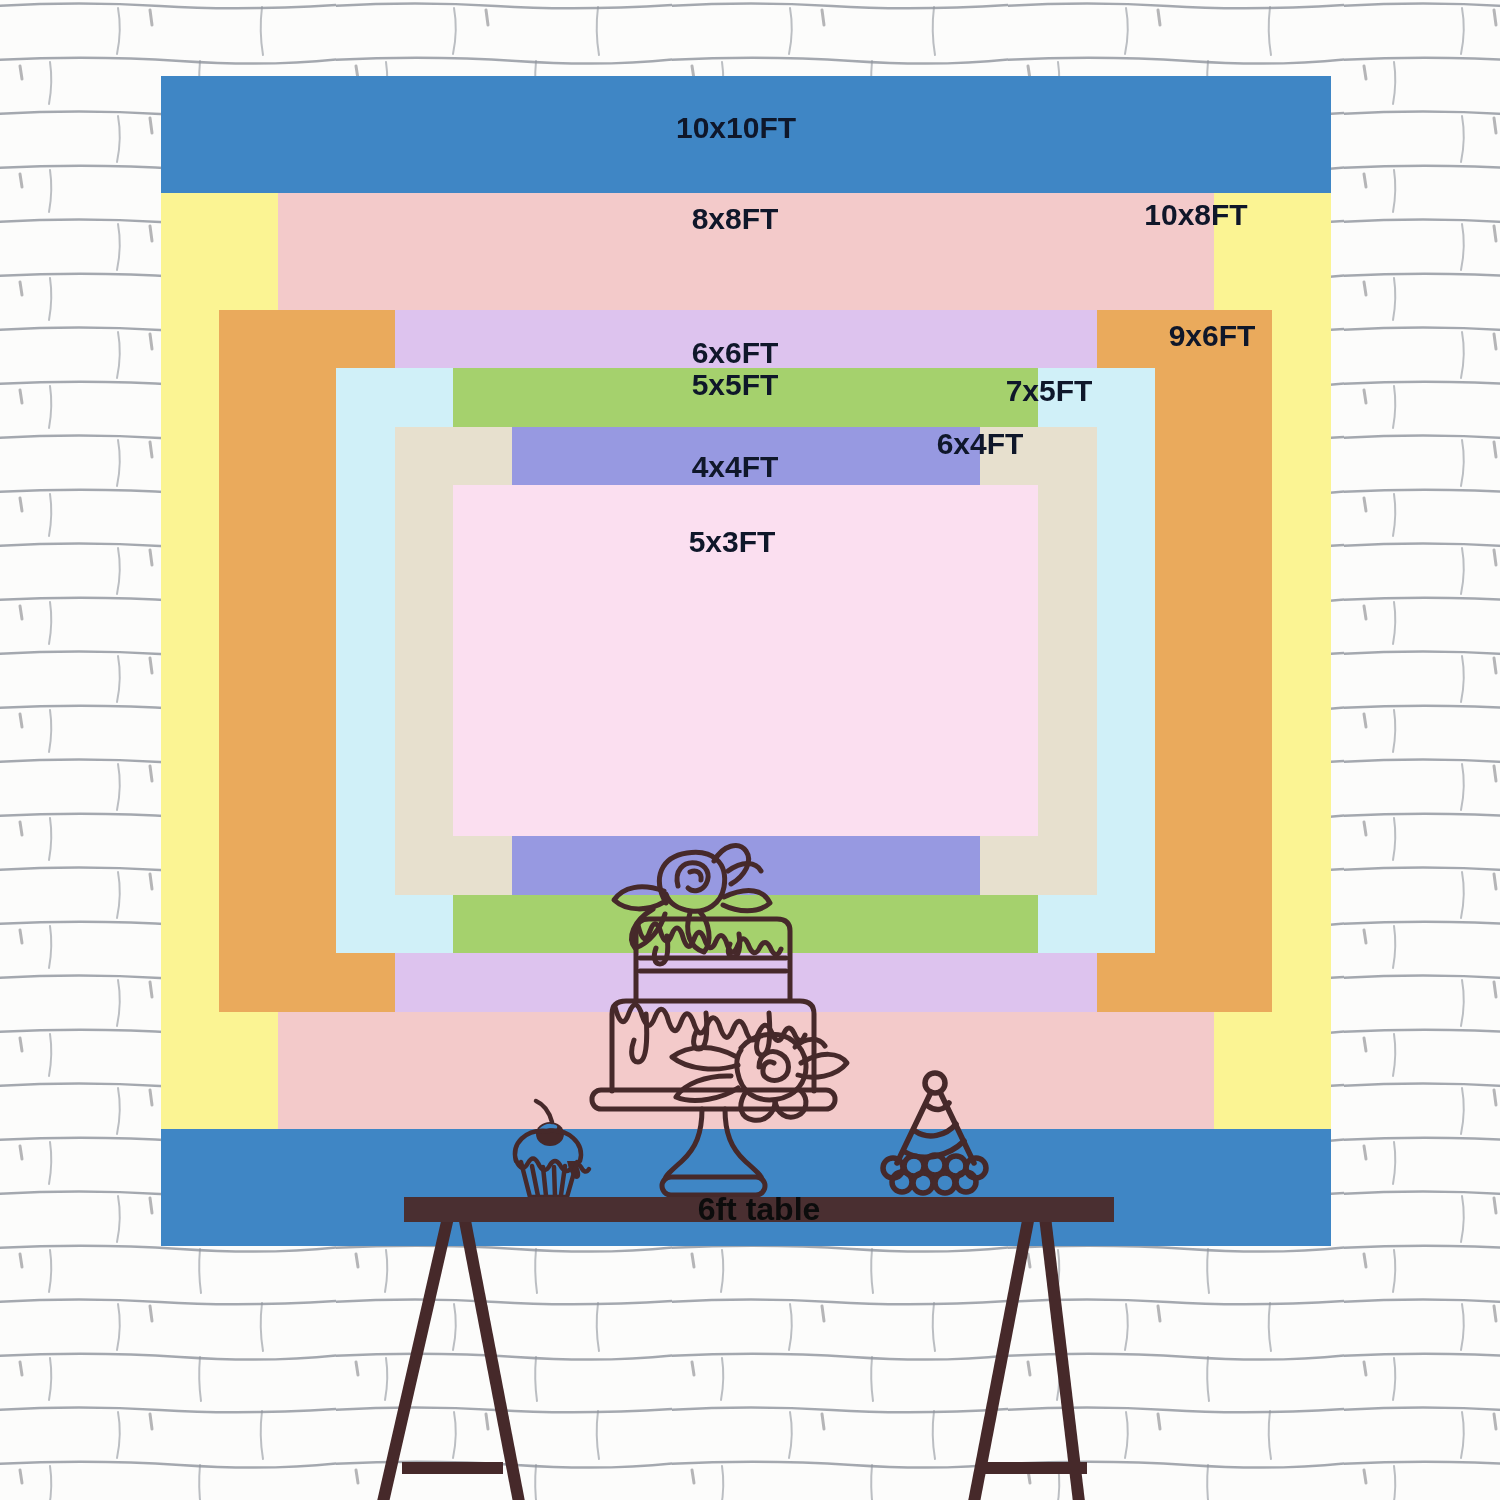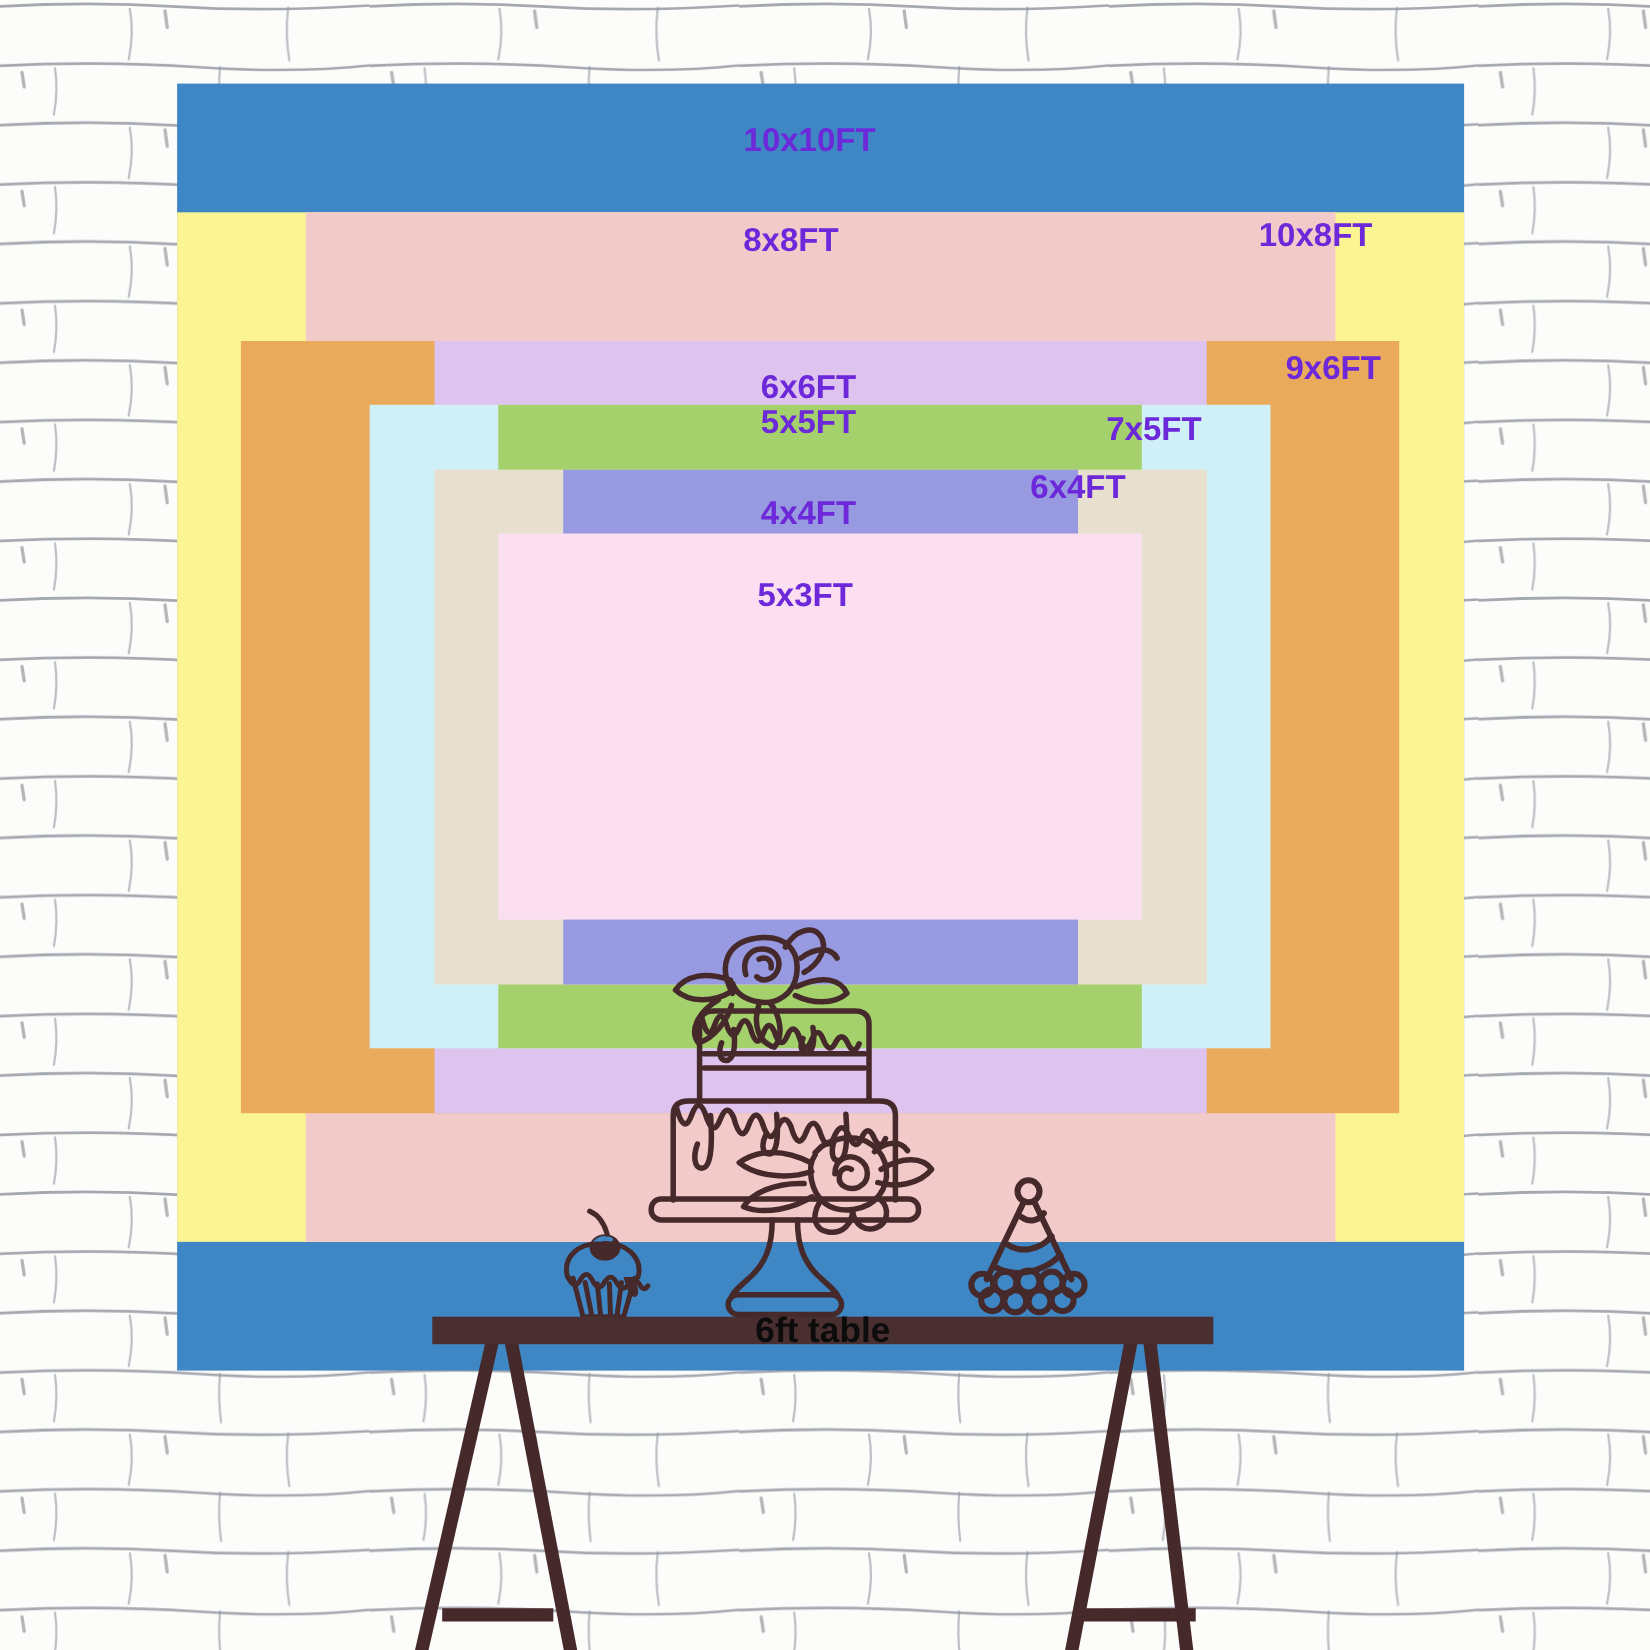--- a/index.html
+++ b/index.html
@@ -24,24 +24,24 @@
   #ly-6x6  {left:234px;top:234px;width:702px;height:702px}
   #ly-7x5  {left:175px;top:292px;width:819px;height:585px}
   #ly-5x5  {left:292px;top:292px;width:585px;height:585px}
   #ly-6x4  {left:234px;top:351px;width:702px;height:468px}
   #ly-4x4  {left:351px;top:351px;width:468px;height:468px}
   #ly-5x3  {left:292px;top:409px;width:585px;height:351px}
 
   
   .lbl{
     position:absolute;z-index:2;transform:translate(-50%,-50%);
-    font-size:30px;font-weight:600;color:#6d28d9;white-space:nowrap;
+    font-size:30px;font-weight:600;color:#0f172a;white-space:nowrap;
   }
   #lb-10x10{left:736px;top:128px}
-  #lb-8x8 {left:719px;top:219px}
+  #lb-8x8 {left:735px;top:219px}
   #lb-10x8{left:1196px;top:215px}
   #lb-6x6 {left:735px;top:353px}
   #lb-9x6 {left:1212px;top:336px}
   #lb-5x5 {left:735px;top:385px}
   #lb-7x5 {left:1049px;top:391px}
   #lb-4x4 {left:735px;top:467px}
   #lb-6x4 {left:980px;top:444px}
   #lb-5x3 {left:732px;top:542px}
 
   
@@ -184,15 +184,15 @@
     <circle cx="935" cy="1165" r="10"></circle>
     <circle cx="956" cy="1166" r="10"></circle>
     <circle cx="976" cy="1168" r="10"></circle>
     <circle cx="902" cy="1182" r="10"></circle>
     <circle cx="923" cy="1183" r="10"></circle>
     <circle cx="945" cy="1183" r="10"></circle>
     <circle cx="966" cy="1182" r="10"></circle>
   </g>
 </svg>
 
-<div class="tabletop" style="background: rgb(74, 47, 49);">
+<div class="tabletop" style="background: rgb(74, 47, 49); margin-left: 11px;">
   <span>6ft table</span>
 </div>
 
 </body></html>

